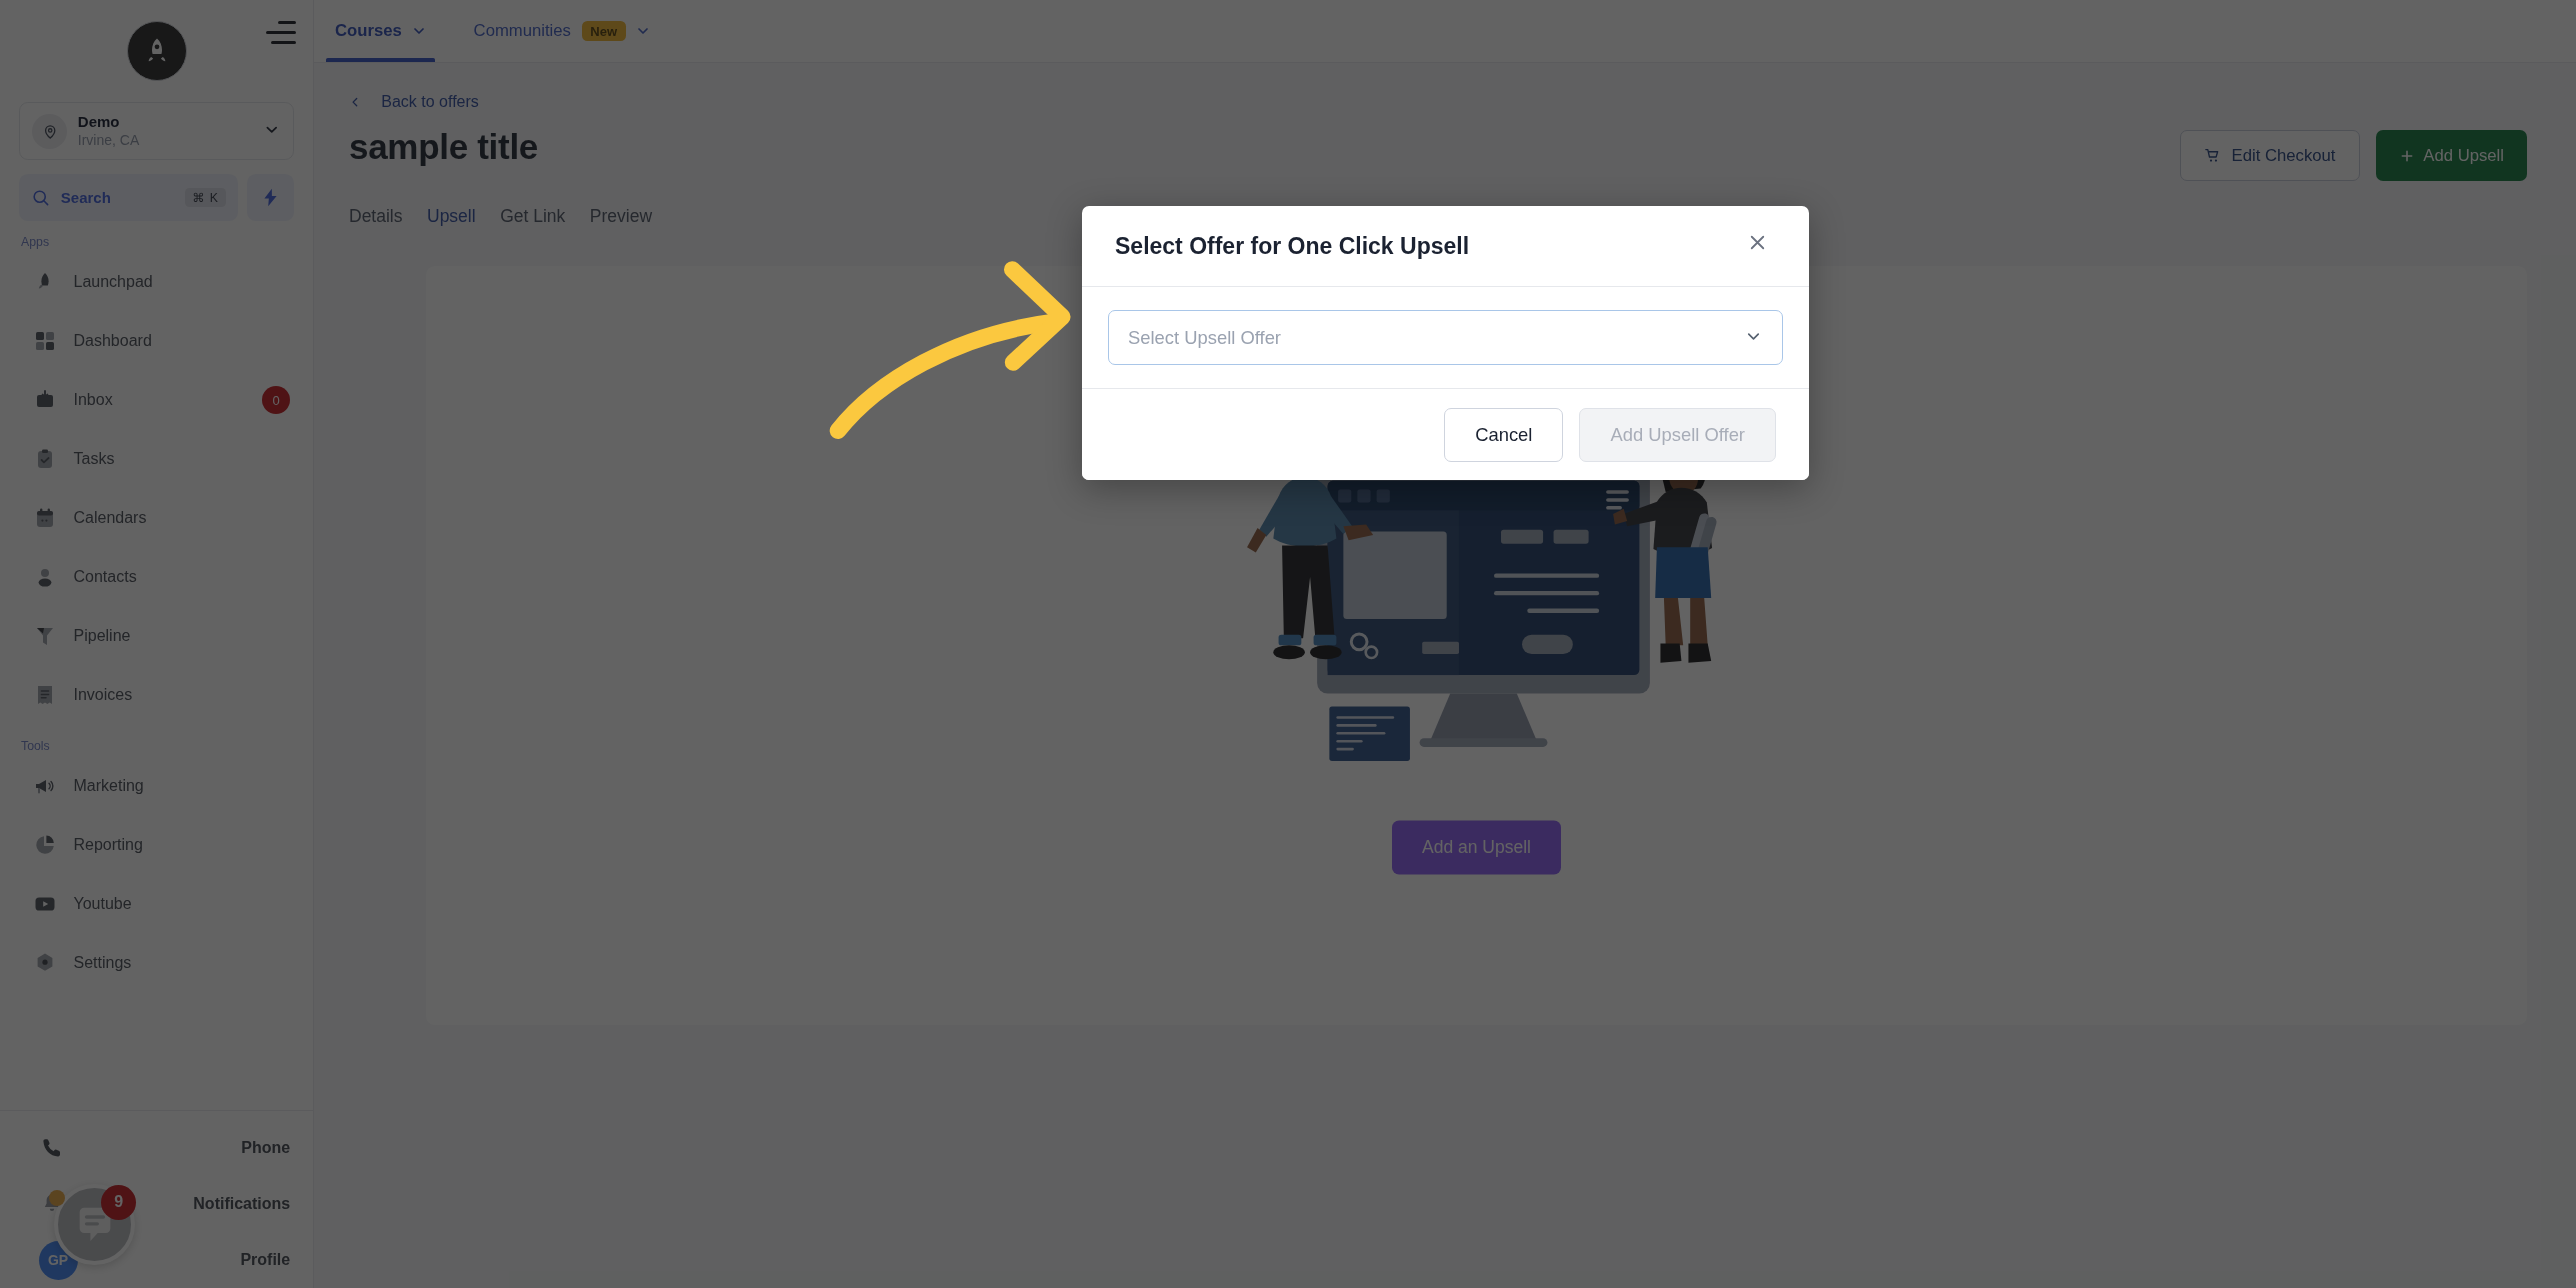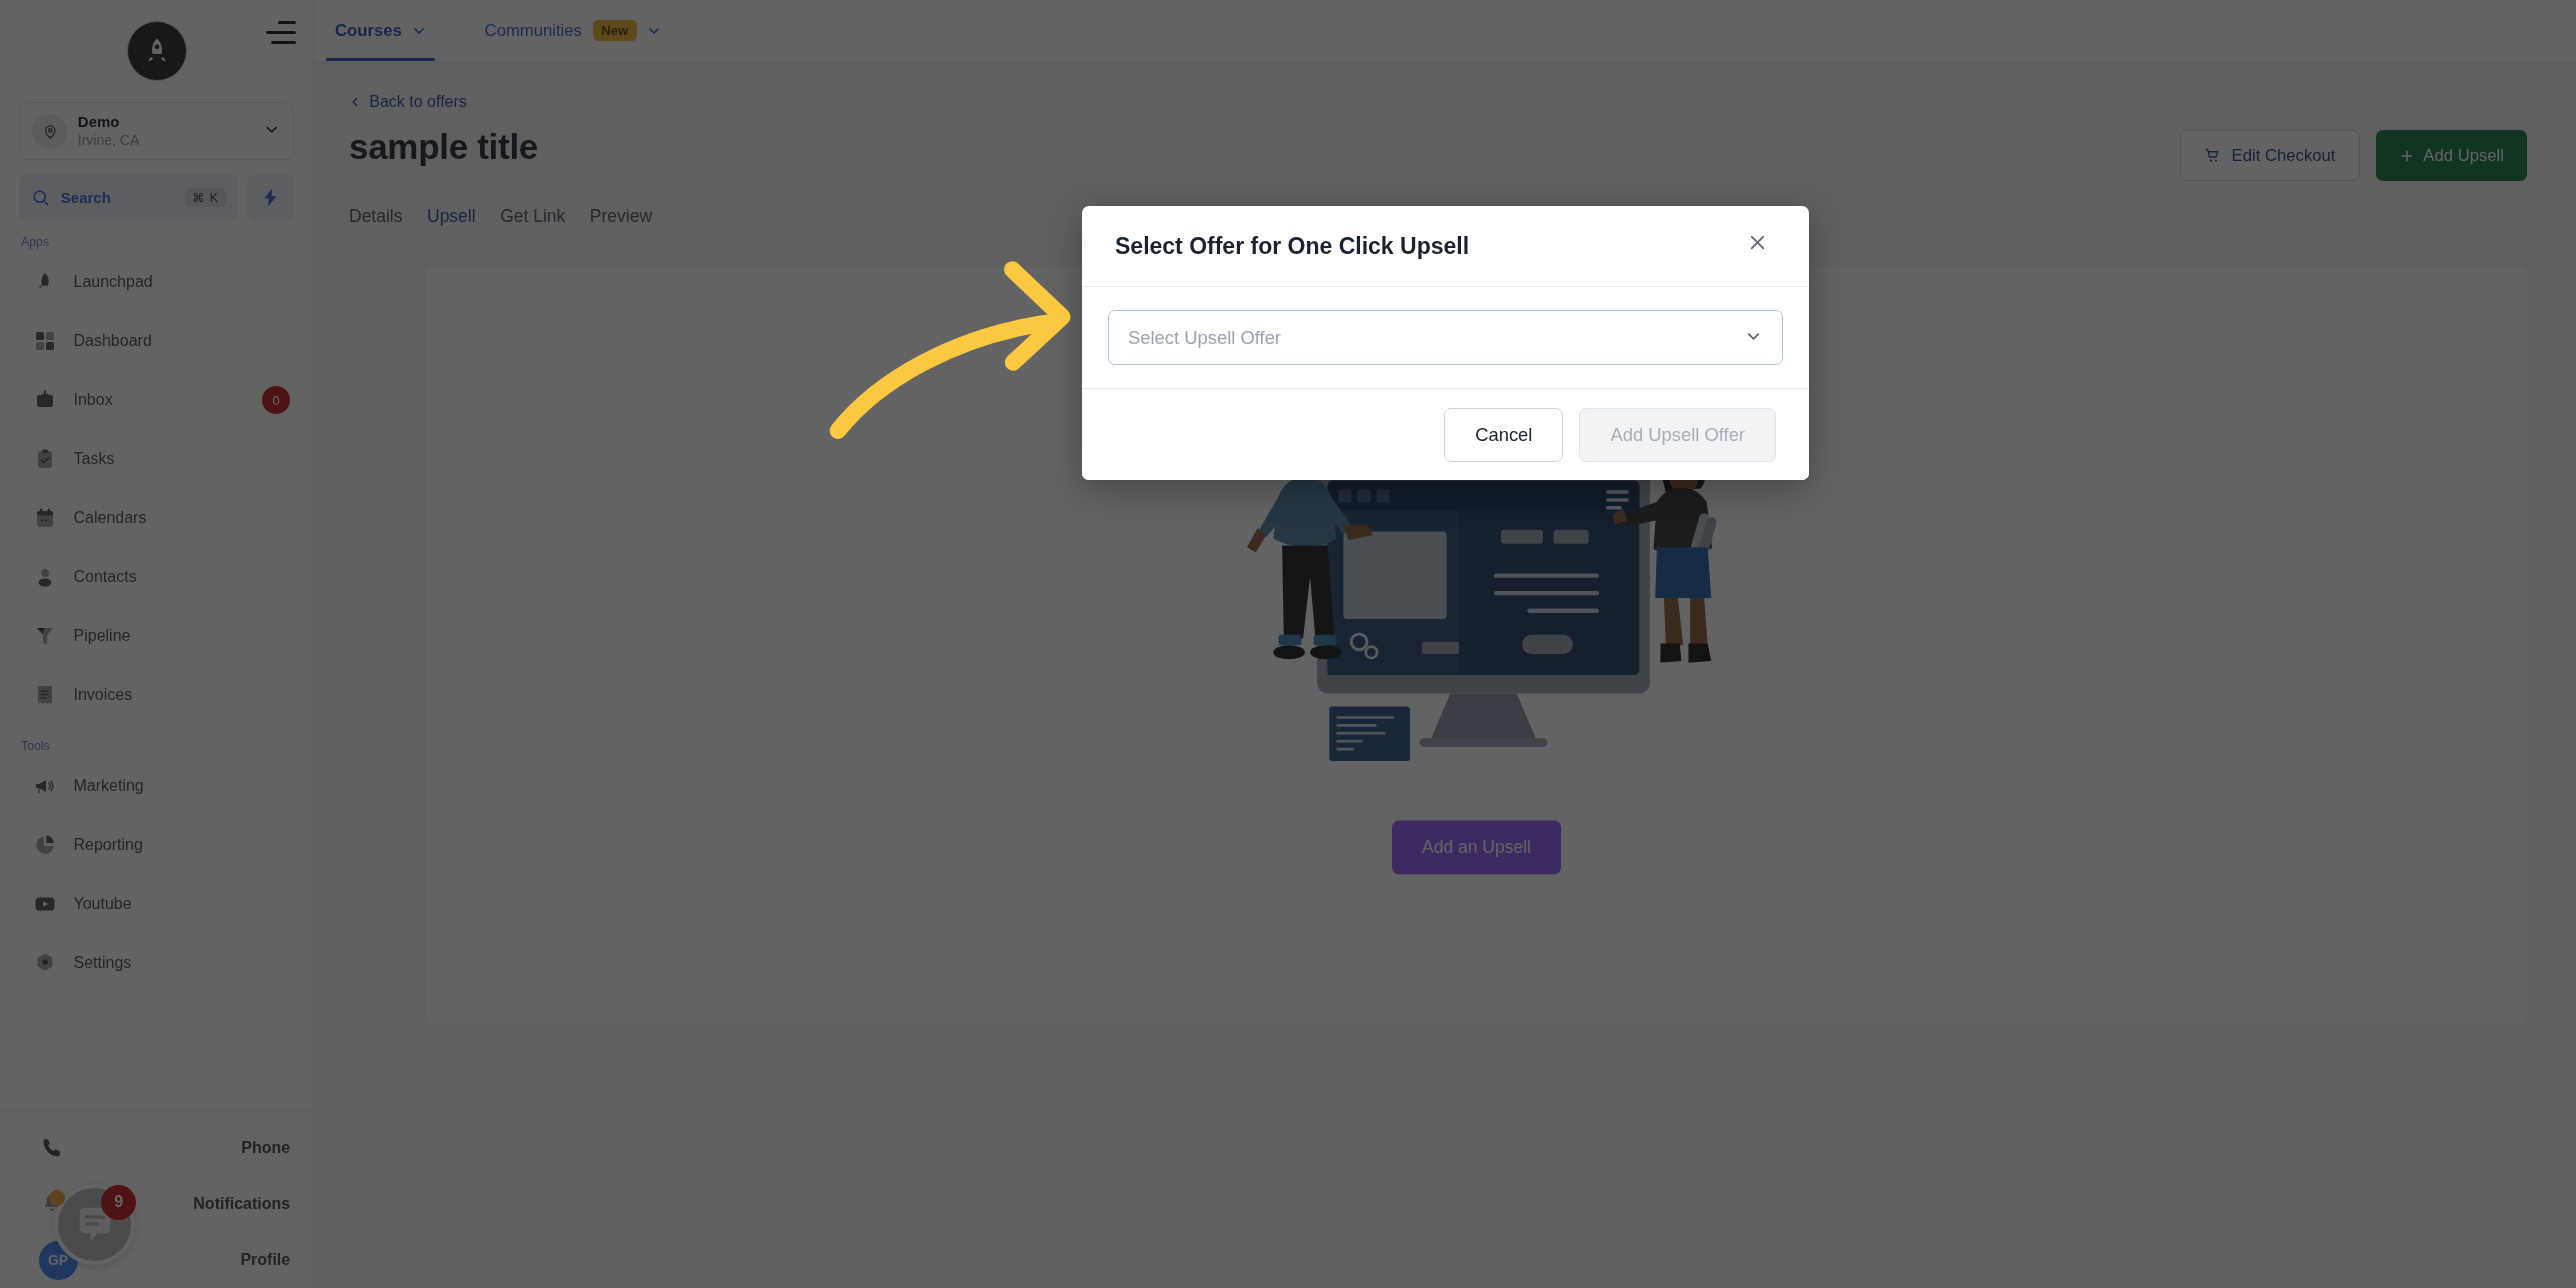--- a/index.html
+++ b/index.html
@@ -95,21 +95,21 @@
     font-weight: 600; display: flex; align-items: center; justify-content: center;
   }
   .dot-orange {
     position: absolute; left: -8.8px; top: 1.8px; width: 16px; height: 16px;
     border-radius: 50%; background: #e8a33d;
   }
 
   
   .topbar {
     position: absolute; left: 314px; top: 0; right: 0; height: 63px;
-    background: #ffffff; display: flex; align-items: flex-start; gap: 16px;
+    background: #ffffff; display: flex; align-items: center; gap: 5px;
     border-bottom: 0.9px solid #e6e8ec;
   }
   .hamburger {
     position: absolute; left: -48px; top: 21px; width: 30px; height: 23px;
     display: flex; flex-direction: column; justify-content: space-between; align-items: flex-end;
   }
   .hamburger i { display:block; height: 2.6px; background: #171a20; border-radius: 1.8px; }
   .hamburger i:nth-child(1) { width: 60%; }
   .hamburger i:nth-child(2) { width: 100%; }
   .hamburger i:nth-child(3) { width: 82%; }
@@ -128,21 +128,21 @@
     background: #f0b429; color: #523b05; font-size: 13px; font-weight: 600;
     border-radius: 5.3px; padding: 2.6px 8.8px; margin-left: 1.8px;
   }
 
   
   .main {
     position: absolute; left: 314px; top: 63px; right: 0; bottom: 0;
     background: #f5f6f8; padding: 0;
   }
   .main-inner { padding: 30px 49px 0 35px; }
-  .back-link { display: inline-flex; align-items: center; gap: 8px; color: #2d4ba0; font-size: 16px; }
+  .back-link { display: inline-flex; align-items: center; gap: 20px; color: #2d4ba0; font-size: 16px; }
   .back-link svg { width: 12.3px; height: 12.3px; }
   .page-title { font-size: 35px; font-weight: 700; color: #1d2430; margin-top: 16px; letter-spacing: -0.3px; }
 
   .head-actions { position: absolute; right: 49px; top: 67px; display: flex; gap: 16px; }
   .btn-outline {
     height: 51px; border: 0.9px solid #c4cada; border-radius: 7px; background: #ffffff;
     color: #23417f; font-size: 16.7px; display: flex; align-items: center; gap: 10.5px;
     padding: 0 23px;
   }
   .btn-outline svg { width: 17.5px; height: 17.5px; }

